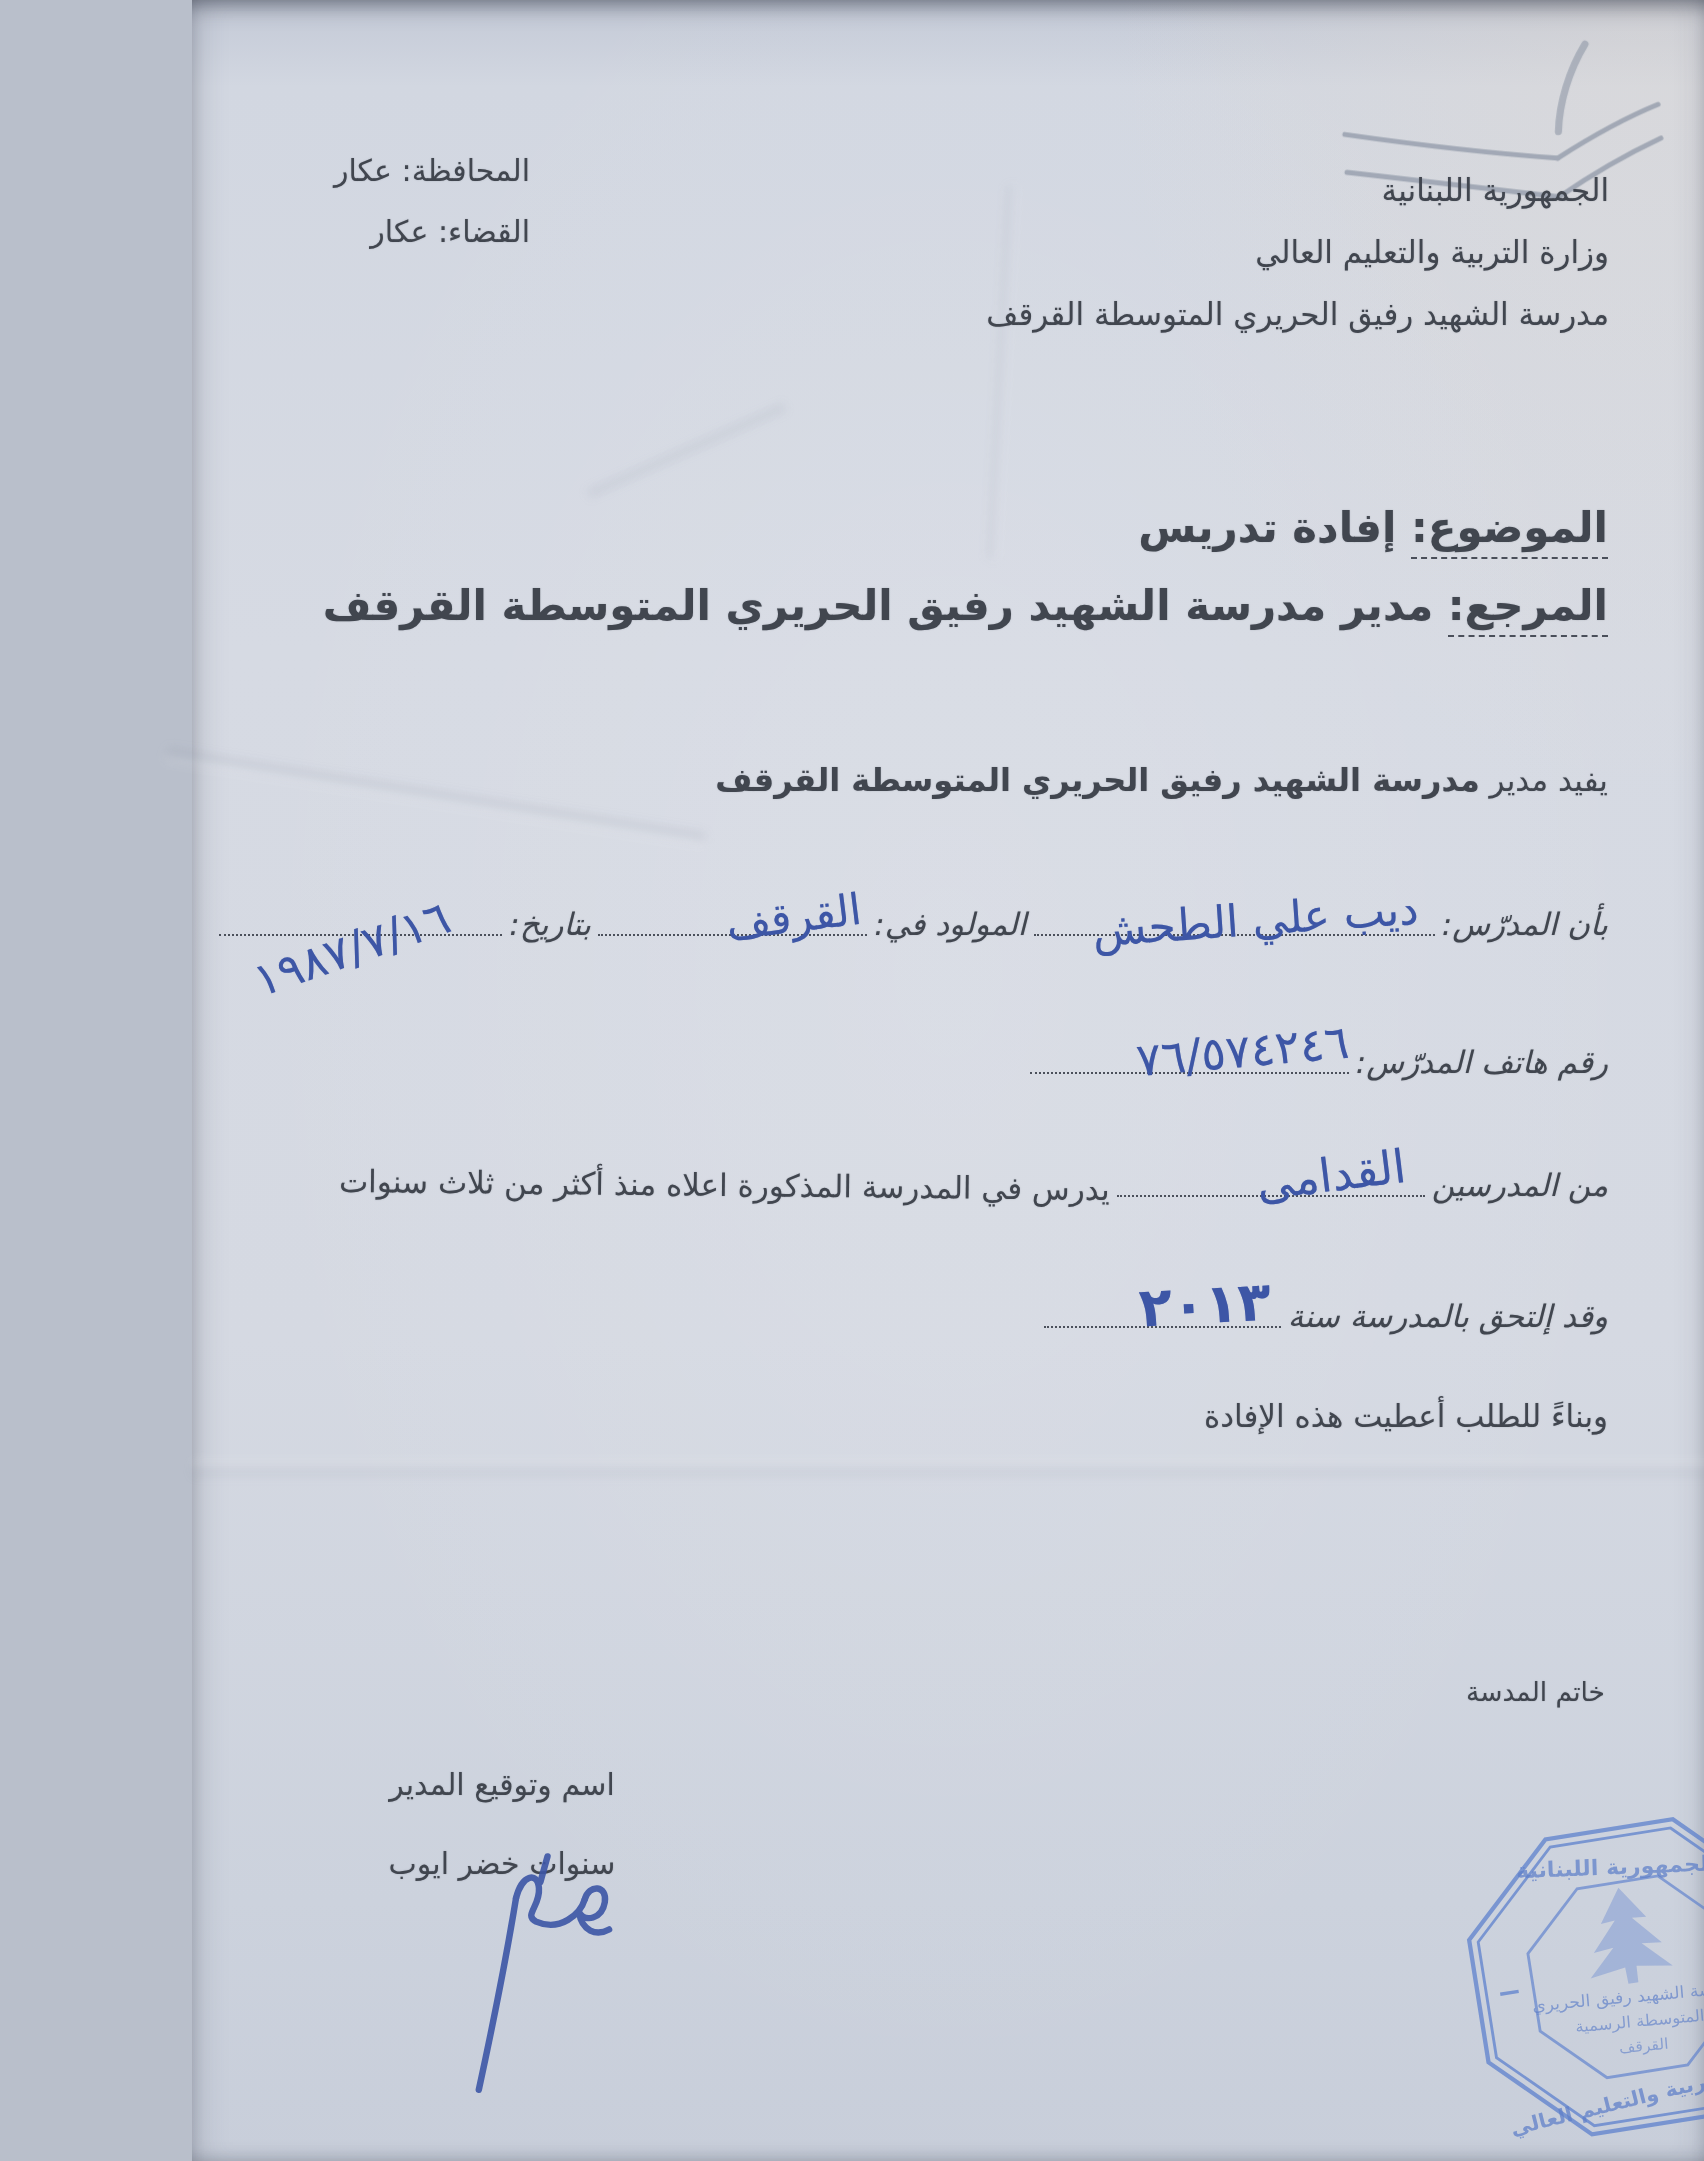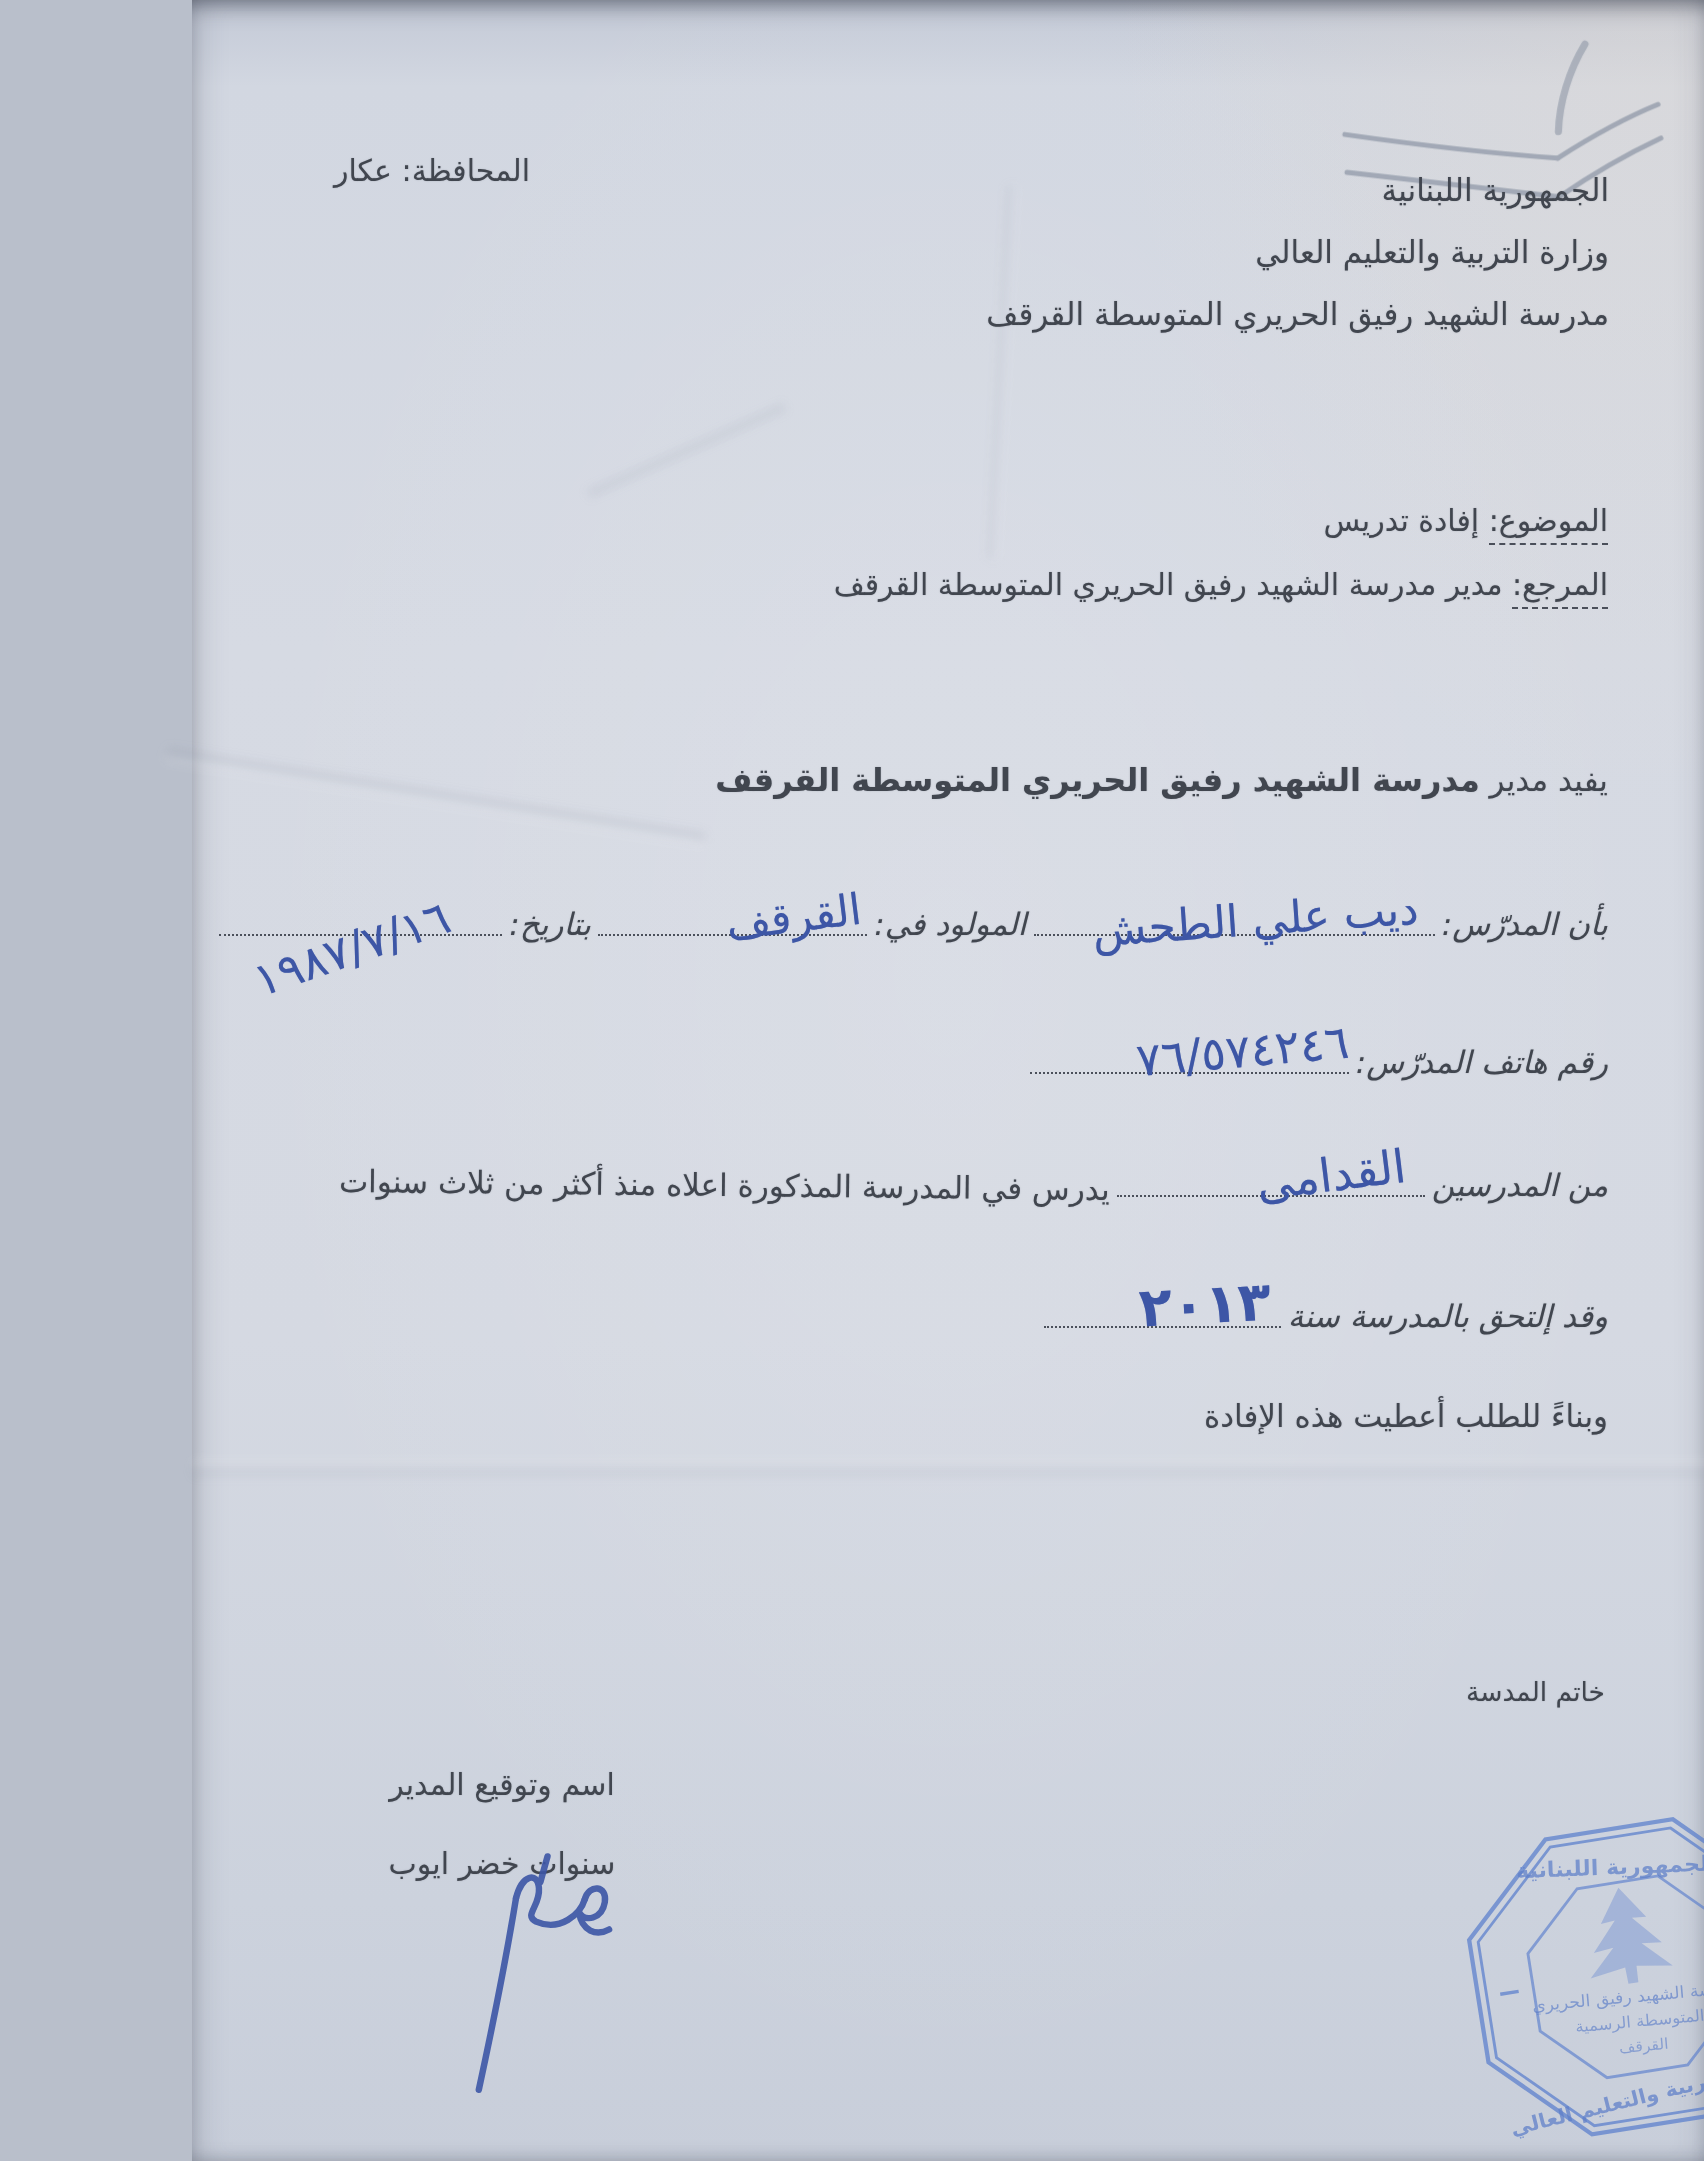--- a/index.html
+++ b/index.html
@@ -35,21 +35,21 @@
   .hand-ink{color:#3d56a6;text-shadow:0 0 0.7px rgba(61,86,166,.45);}
 
   
   .hdr-left{position:absolute;left:66px;top:140px;width:272px;text-align:right;
     font-size:30px;line-height:2.04;}
   .hdr-right{position:absolute;right:95px;top:159px;text-align:right;
     font-size:31px;line-height:2.0;}
   .logo{position:absolute;right:33px;top:37px;width:337px;height:172px;}
 
   
-  .subject{position:absolute;right:96px;top:503px;font-size:30px;font-weight:normal;}
+  .subject{position:absolute;right:96px;top:503px;font-size:42px;font-weight:bold;}
   .subject .line{margin-bottom:29px;}
   .u-dash{border-bottom:2.9px dashed #4a4f5a;padding-bottom:5px;}
 
   .intro{position:absolute;right:96px;top:761px;font-size:31px;}
   .intro b{font-size:32px;}
 
   
   .frow{position:absolute;display:flex;align-items:flex-end;direction:rtl;}
   .frow .lbl{font-size:31px;white-space:nowrap;padding-bottom:1.4px;font-style:italic;}
   .dotted{position:relative;border-bottom:2.9px dotted #4b505b;height:8.6px;margin:0 7.2px 7.2px 7.2px;}
@@ -107,20 +107,21 @@
   </svg>
 
   <div class="hdr-right printed">
     <div>الجمهورية اللبنانية</div>
     <div>وزارة التربية والتعليم العالي</div>
     <div>مدرسة الشهيد رفيق الحريري المتوسطة القرقف</div>
   </div>
 
   <div class="hdr-left printed">
     <div>المحافظة: عكار</div>
+    <div>القضاء: عكار</div>
   </div>
 
   <div class="subject printed">
     <div class="line">
       <span class="u-dash">الموضوع:</span><span> إفادة تدريس</span>
     </div>
     <div class="line">
       <span class="u-dash">المرجع:</span><span> مدير مدرسة الشهيد رفيق الحريري المتوسطة القرقف</span>
     </div>
   </div>

